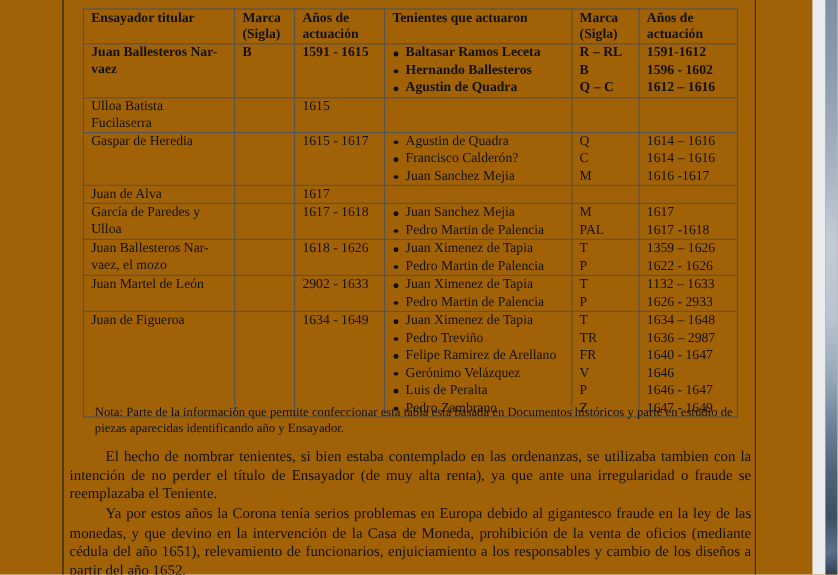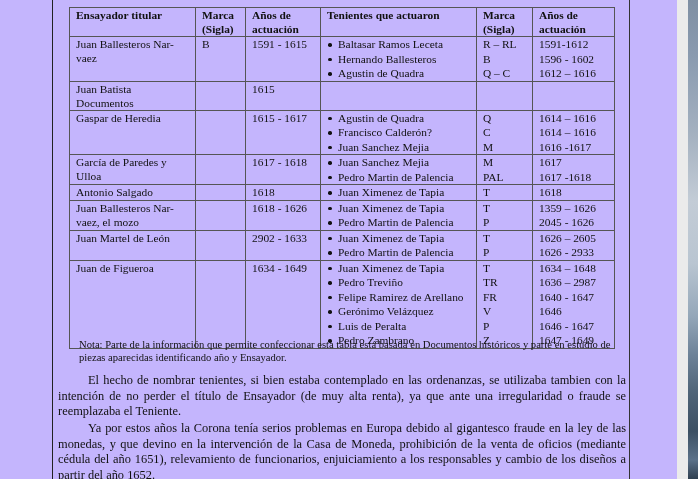--- a/index.html
+++ b/index.html
@@ -10,21 +10,21 @@
     overflow: hidden;
     background: #ffffff;
     font-family: "Liberation Serif", "DejaVu Serif", serif;
     color: #111;
   }
   .viewport {
     position: relative;
     width: 698px;
     height: 479px;
     overflow: hidden;
-    background: #c4b5fd;
+    background: #a16207;
   }
   .page-left-border {
     position: absolute;
     left: 52px;
     top: 0;
     width: 1px;
     height: 479px;
     background: #222;
   }
   .page-right-border {
@@ -150,21 +150,21 @@
         <tr>
           <th>Ensayador titular</th>
           <th>Marca (Sigla)</th>
           <th>Años de actuación</th>
           <th>Tenientes que actuaron</th>
           <th>Marca (Sigla)</th>
           <th>Años de actuación</th>
         </tr>
       </thead>
       <tbody id="table-body">
-          <tr style="height: 43px;">
+          <tr style="height: 43px; font-weight: bold;">
             <td>Juan Ballesteros Nar-vaez</td>
             <td>B</td>
             <td>1591 - 1615</td>
             <td>
               <ul class="ten">
                 <li>Baltasar Ramos Leceta</li>
                 <li>Hernando Ballesteros</li>
                 <li>Agustin de Quadra</li>
               </ul>
             </td>
@@ -177,21 +177,21 @@
             </td>
             <td>
               <div class="stack">
                 <div>1591-1612</div>
                 <div>1596 - 1602</div>
                 <div>1612 – 1616</div>
               </div>
             </td>
           </tr>
           <tr style="height: 13px;">
-            <td>Juan Batista Documentos</td>
+            <td>Ulloa Batista Fucilaserra</td>
             <td></td>
             <td>1615</td>
             <td>
               <ul class="ten"></ul>
             </td>
             <td>
               <div class="stack"></div>
             </td>
             <td>
               <div class="stack"></div>
@@ -216,20 +216,34 @@
               </div>
             </td>
             <td>
               <div class="stack">
                 <div>1614 – 1616</div>
                 <div>1614 – 1616</div>
                 <div>1616 -1617</div>
               </div>
             </td>
           </tr>
+          <tr style="height: 12px;">
+            <td class="gray-top">Juan de Alva</td>
+            <td class="gray-top"></td>
+            <td class="gray-top">1617</td>
+            <td class="gray-top">
+              <ul class="ten"></ul>
+            </td>
+            <td class="gray-top">
+              <div class="stack"></div>
+            </td>
+            <td class="gray-top">
+              <div class="stack"></div>
+            </td>
+          </tr>
           <tr style="height: 30px;">
             <td>García de Paredes y Ulloa</td>
             <td></td>
             <td>1617 - 1618</td>
             <td>
               <ul class="ten">
                 <li>Juan Sanchez Mejia</li>
                 <li>Pedro Martin de Palencia</li>
               </ul>
             </td>
@@ -239,60 +253,40 @@
                 <div>PAL</div>
               </div>
             </td>
             <td>
               <div class="stack">
                 <div>1617</div>
                 <div>1617 -1618</div>
               </div>
             </td>
           </tr>
-          <tr style="height: 15px;">
-            <td class="gray-top">Antonio Salgado</td>
-            <td class="gray-top"></td>
-            <td class="gray-top">1618</td>
-            <td class="gray-top">
-              <ul class="ten">
-                <li>Juan Ximenez de Tapia</li>
-              </ul>
-            </td>
-            <td class="gray-top">
-              <div class="stack">
-                <div>T</div>
-              </div>
-            </td>
-            <td class="gray-top">
-              <div class="stack">
-                <div>1618</div>
-              </div>
-            </td>
-          </tr>
           <tr style="height: 29px;">
             <td class="thick-top">Juan Ballesteros Nar-vaez, el mozo</td>
             <td class="thick-top"></td>
             <td class="thick-top">1618 - 1626</td>
             <td class="thick-top">
               <ul class="ten">
                 <li>Juan Ximenez de Tapia</li>
                 <li>Pedro Martin de Palencia</li>
               </ul>
             </td>
             <td class="thick-top">
               <div class="stack">
                 <div>T</div>
                 <div>P</div>
               </div>
             </td>
             <td class="thick-top">
               <div class="stack">
                 <div>1359 – 1626</div>
-                <div>2045 - 1626</div>
+                <div>1622 - 1626</div>
               </div>
             </td>
           </tr>
           <tr style="height: 29px;">
             <td class="thick-top">Juan Martel de León</td>
             <td class="thick-top"></td>
             <td class="thick-top">2902 - 1633</td>
             <td class="thick-top">
               <ul class="ten">
                 <li>Juan Ximenez de Tapia</li>
@@ -300,21 +294,21 @@
               </ul>
             </td>
             <td class="thick-top">
               <div class="stack">
                 <div>T</div>
                 <div>P</div>
               </div>
             </td>
             <td class="thick-top">
               <div class="stack">
-                <div>1626 – 2605</div>
+                <div>1132 – 1633</div>
                 <div>1626 - 2933</div>
               </div>
             </td>
           </tr>
           <tr style="height: 83px;">
             <td class="gray-top">Juan de Figueroa</td>
             <td class="gray-top"></td>
             <td class="gray-top">1634 - 1649</td>
             <td class="gray-top">
               <ul class="ten">

